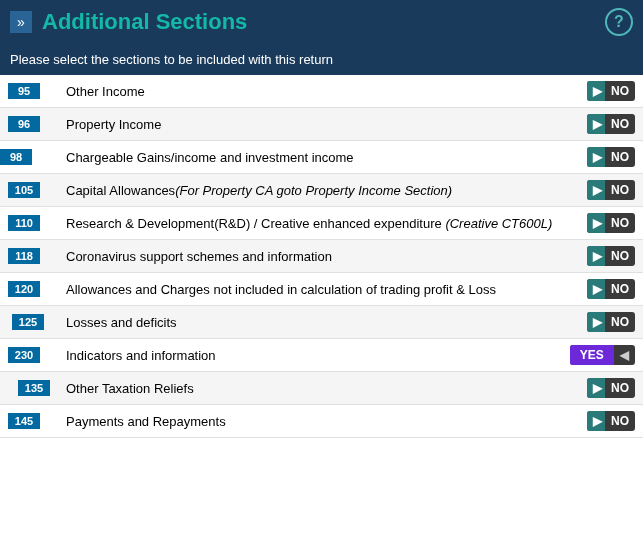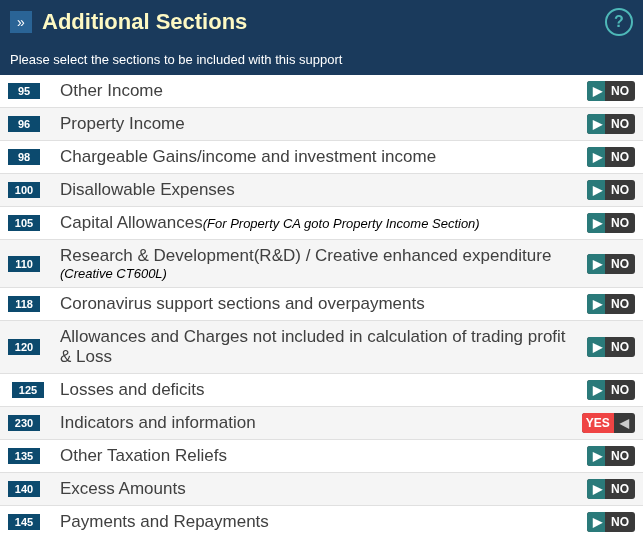--- a/index.html
+++ b/index.html
@@ -23,21 +23,21 @@
       font-size: 14px;
       width: 22px;
       height: 22px;
       display: flex;
       align-items: center;
       justify-content: center;
       cursor: pointer;
       flex-shrink: 0;
     }
     .header-title {
-      color: #fef9c3;
+      color: #14b8a6;
       font-size: 22px;
       font-weight: bold;
       flex: 1;
     }
     .help-icon {
       width: 28px;
       height: 28px;
       border-radius: 50%;
       border: 2px solid #4eb8b8;
       color: #4eb8b8;
@@ -68,32 +68,32 @@
       background: #f5f5f5;
     }
     .sections-table tr:nth-child(odd) {
       background: #fff;
     }
     .sections-table td {
       padding: 6px 8px;
       vertical-align: middle;
     }
     .section-num {
-      background: #0c4a6e;
+      background: #0369a1;
       color: #fff;
       font-weight: bold;
       font-size: 11px;
       padding: 2px 5px;
       min-width: 32px;
       text-align: center;
       display: inline-block;
     }
     .section-label {
-      color: #404040;
-      font-size: 17px;
+      color: #000000;
+      font-size: 13px;
     }
     .toggle-cell {
       text-align: right;
       white-space: nowrap;
       width: 60px;
     }
     .toggle-no {
       display: inline-flex;
       align-items: center;
       background: #3a3a3a;
@@ -118,44 +118,44 @@
       display: inline-flex;
       align-items: center;
       background: #3a3a3a;
       border-radius: 3px;
       overflow: hidden;
       font-size: 12px;
       font-weight: bold;
       cursor: pointer;
     }
     .toggle-yes .t-left {
-      background: #ef4444;
-      color: #fff;
-      padding: 3px 4px;
+      background: #6d28d9;
+      color: #fff;
+      padding: 3px 10px;
     }
     .toggle-yes .t-right {
       color: #ccc;
       padding: 3px 6px;
     }
   </style>
 </head>
 <body>
 
 <div class="header">
   <div class="header-arrow">
     <span>»</span>
   </div>
   <div class="header-title">Additional Sections</div>
   <div class="help-icon">
     <span>?</span>
   </div>
 </div>
 
 <div class="instructions">
-  <span>Please select the sections to be included with this support</span>
+  <span>Please select the sections to be included with this return</span>
 </div>
 
 <table class="sections-table">
   <tbody id="sections-body">
       <tr>
         <td style="width: 42px; padding-left: 8px;"><span class="section-num">95</span></td>
         <td><span class="section-label">Other Income</span></td>
         <td class="toggle-cell"><div class="toggle-no">
             <span class="t-left">▶</span>
             <span class="t-right">NO</span>
@@ -163,30 +163,22 @@
       </tr>
       <tr>
         <td style="width: 42px; padding-left: 8px;"><span class="section-num">96</span></td>
         <td><span class="section-label">Property Income</span></td>
         <td class="toggle-cell"><div class="toggle-no">
             <span class="t-left">▶</span>
             <span class="t-right">NO</span>
           </div></td>
       </tr>
       <tr>
-        <td style="width: 42px; padding-left: 8px;"><span class="section-num">98</span></td>
+        <td style="width: 42px; padding-left: 0;"><span class="section-num">98</span></td>
         <td><span class="section-label">Chargeable Gains/income and investment income</span></td>
-        <td class="toggle-cell"><div class="toggle-no">
-            <span class="t-left">▶</span>
-            <span class="t-right">NO</span>
-          </div></td>
-      </tr>
-      <tr>
-        <td style="width: 42px; padding-left: 8px;"><span class="section-num">100</span></td>
-        <td><span class="section-label">Disallowable Expenses</span></td>
         <td class="toggle-cell"><div class="toggle-no">
             <span class="t-left">▶</span>
             <span class="t-right">NO</span>
           </div></td>
       </tr>
       <tr>
         <td style="width: 42px; padding-left: 8px;"><span class="section-num">105</span></td>
         <td><span class="section-label">Capital Allowances</span><em>(For Property CA goto Property Income Section)</em></td>
         <td class="toggle-cell"><div class="toggle-no">
             <span class="t-left">▶</span>
@@ -196,21 +188,21 @@
       <tr>
         <td style="width: 42px; "><span class="section-num">110</span></td>
         <td><span class="section-label">Research &amp; Development(R&amp;D) / Creative enhanced expenditure </span><em>(Creative CT600L)</em></td>
         <td class="toggle-cell"><div class="toggle-no">
             <span class="t-left">▶</span>
             <span class="t-right">NO</span>
           </div></td>
       </tr>
       <tr>
         <td style="width: 42px; padding-left: 8px;"><span class="section-num">118</span></td>
-        <td><span class="section-label">Coronavirus support sections and overpayments</span></td>
+        <td><span class="section-label">Coronavirus support schemes and information</span></td>
         <td class="toggle-cell"><div class="toggle-no">
             <span class="t-left">▶</span>
             <span class="t-right">NO</span>
           </div></td>
       </tr>
       <tr>
         <td style="width: 42px; padding-left: 8px;"><span class="section-num">120</span></td>
         <td><span class="section-label">Allowances and Charges not included in calculation of trading profit &amp; Loss</span></td>
         <td class="toggle-cell"><div class="toggle-no">
             <span class="t-left">▶</span>
@@ -227,30 +219,22 @@
       </tr>
       <tr>
         <td style="width: 42px; padding-left: 8px;"><span class="section-num">230</span></td>
         <td><span class="section-label">Indicators and information</span></td>
         <td class="toggle-cell"><div class="toggle-yes">
             <span class="t-left">YES</span>
             <span class="t-right">◀</span>
           </div></td>
       </tr>
       <tr>
-        <td style="width: 42px; padding-left: 8px;"><span class="section-num">135</span></td>
+        <td style="width: 42px; padding-left: 18px;"><span class="section-num">135</span></td>
         <td><span class="section-label">Other Taxation Reliefs</span></td>
-        <td class="toggle-cell"><div class="toggle-no">
-            <span class="t-left">▶</span>
-            <span class="t-right">NO</span>
-          </div></td>
-      </tr>
-      <tr>
-        <td style="width: 42px; padding-left: 8px;"><span class="section-num">140</span></td>
-        <td><span class="section-label">Excess Amounts</span></td>
         <td class="toggle-cell"><div class="toggle-no">
             <span class="t-left">▶</span>
             <span class="t-right">NO</span>
           </div></td>
       </tr>
       <tr>
         <td style="width: 42px; padding-left: 8px;"><span class="section-num">145</span></td>
         <td><span class="section-label">Payments and Repayments</span></td>
         <td class="toggle-cell"><div class="toggle-no">
             <span class="t-left">▶</span>

